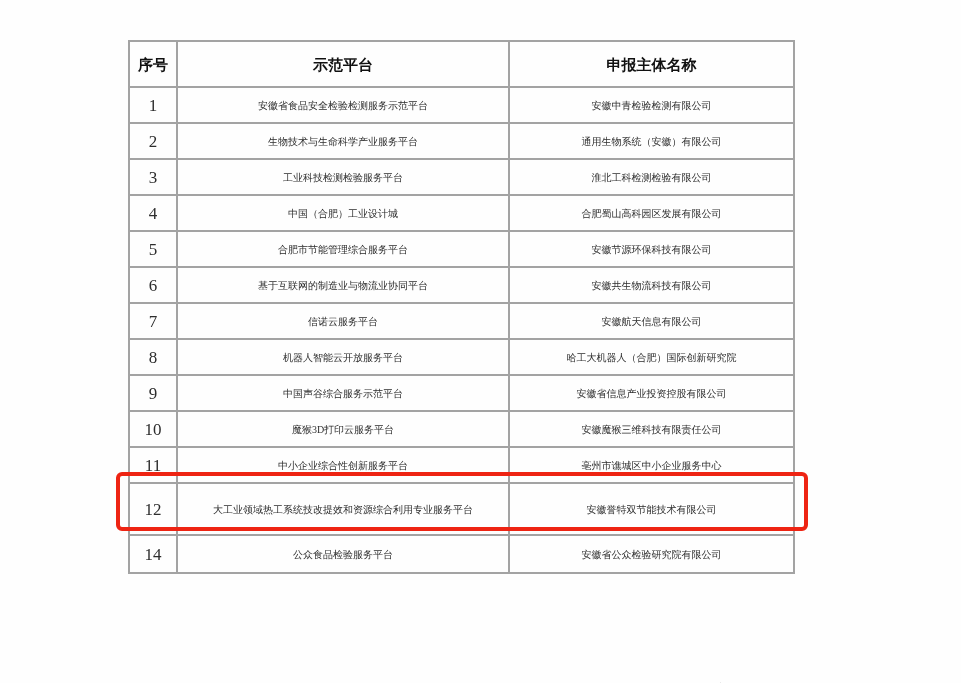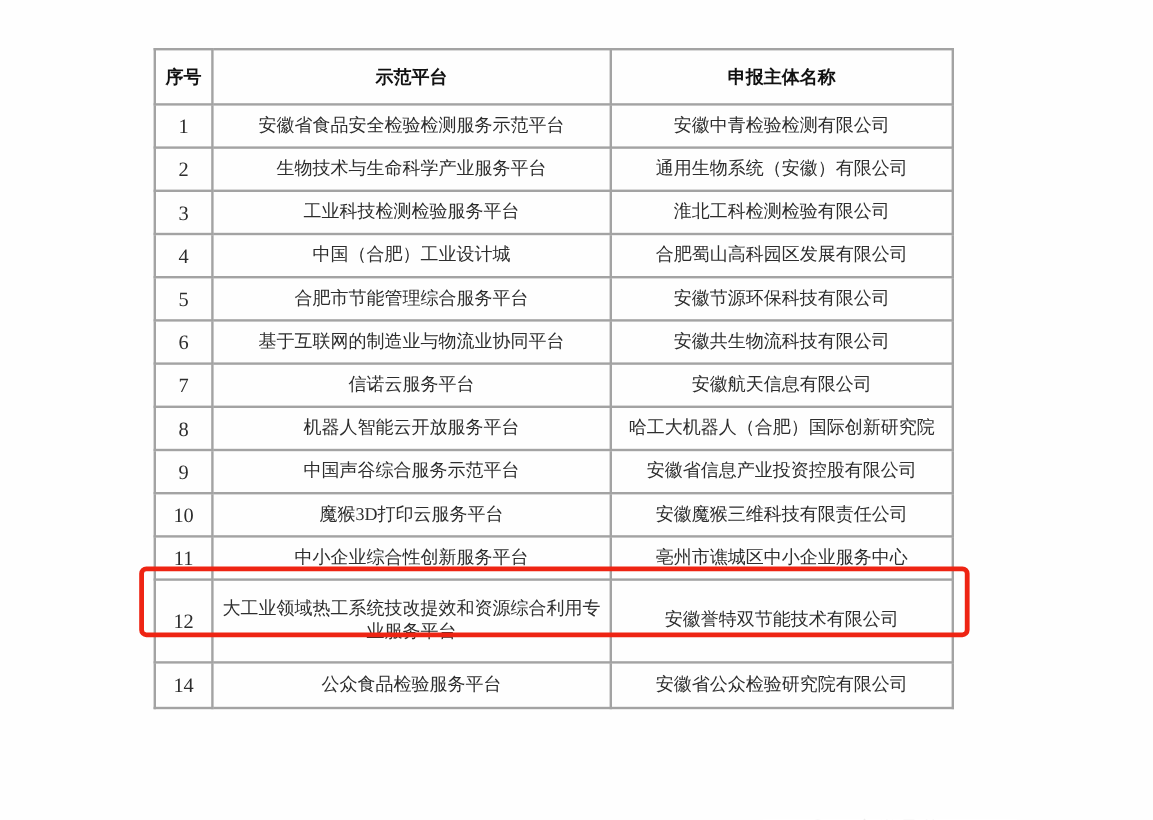--- a/index.html
+++ b/index.html
@@ -44,23 +44,23 @@
   .platform-table col.c-name { width: 332px; }
   .platform-table col.c-ent  { width: 285px; }
   .platform-table thead tr { height: 46px; }
   .platform-table thead th {
     font-family: "Liberation Sans", "DejaVu Sans", sans-serif;
     font-weight: bold;
     font-size: 15px;
     color: #111111;
   }
   .platform-table tbody tr { height: 36px; }
-  .platform-table tbody tr:nth-child(12) { height: 69px; padding-left: 13px; }
+  .platform-table tbody tr:nth-child(12) { height: 52px; padding-left: 13px; }
   .platform-table tbody tr:nth-child(13) { height: 38px; }
-  .platform-table td { font-size: 15px; color: #2d2d2d; }
+  .platform-table td { font-size: 10px; color: #2d2d2d; }
   .platform-table td.no-cell { font-size: 17px; }
   .red-highlight-box {
     position: absolute;
     left: 116px;
     top: 472px;
     width: 692px;
     height: 59px;
     border: 4px solid #ee2413;
     border-radius: 6px;
     pointer-events: none;

